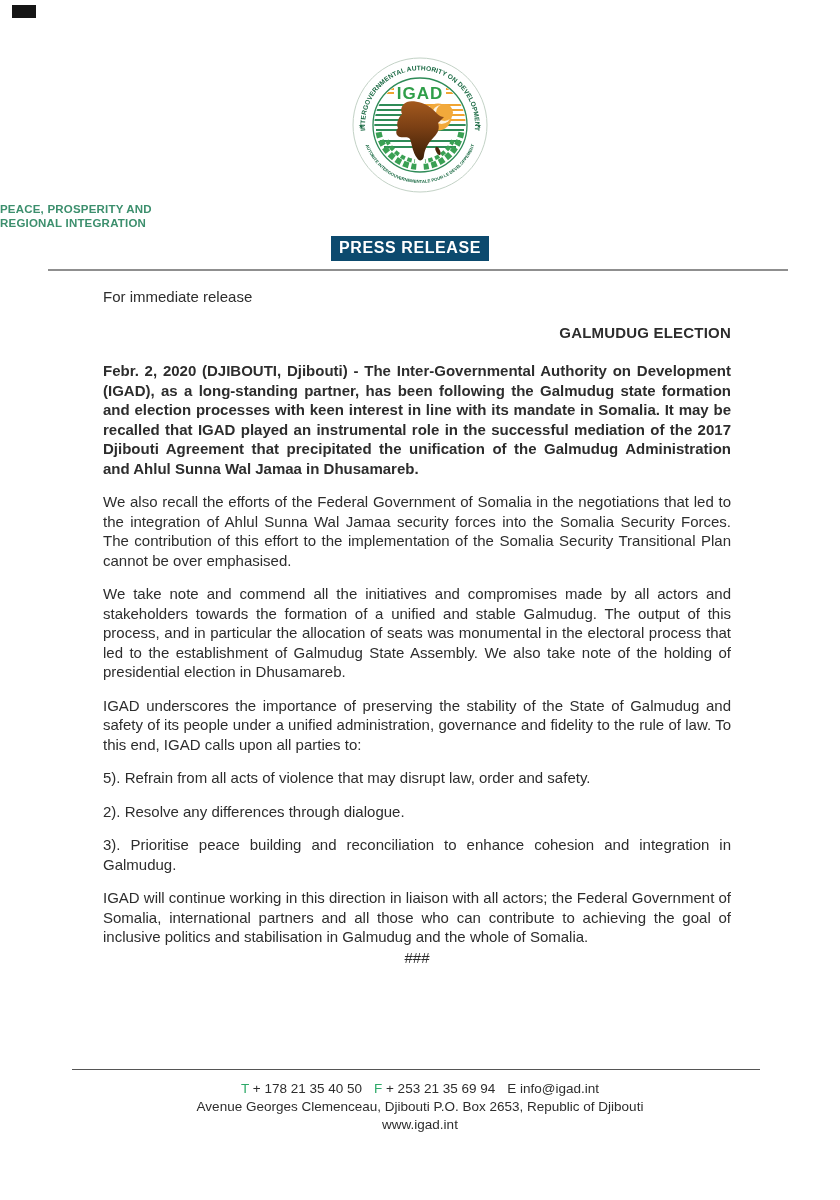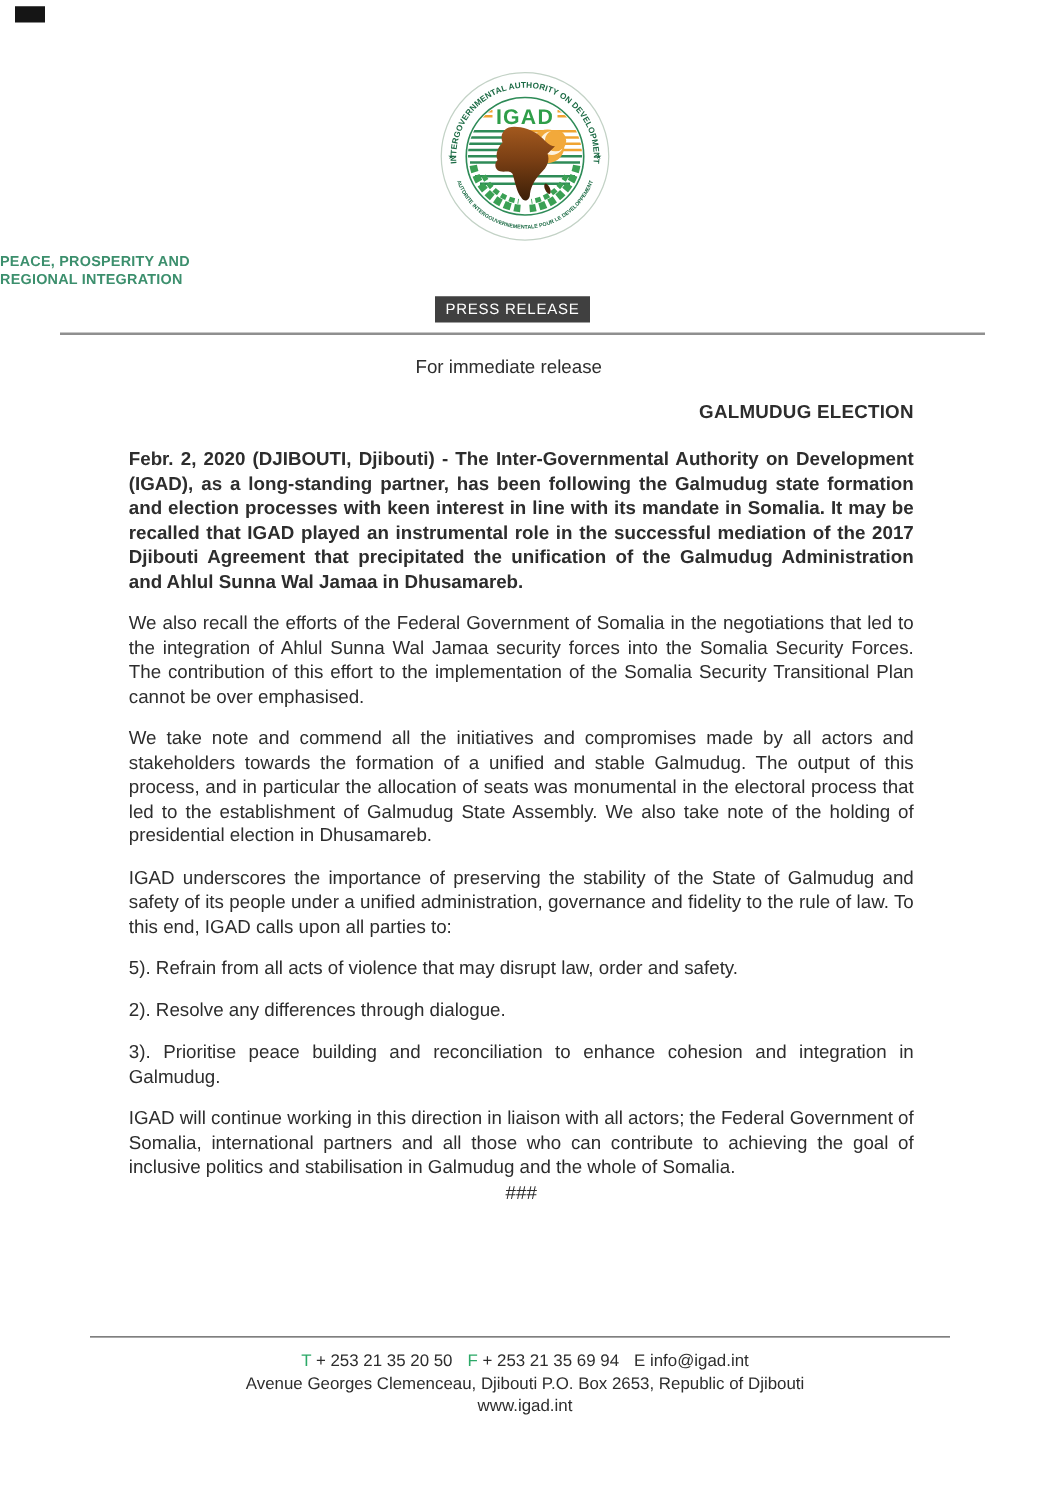--- a/index.html
+++ b/index.html
@@ -9,27 +9,27 @@
   }
   .corner-mark { position:absolute; left:12px; top:5px; width:24px; height:13px; background:#151515; }
 
   .logo-wrap { padding-top:55px; text-align:center; }
   svg.logo { width:142px; height:140px; }
 
   .tagline { margin-top:3px; text-align:left; font-weight:bold; font-size:11.5px;
              line-height:14px; color:#3c8f6d; letter-spacing:0.2px; }
 
   .press-wrap { text-align:center; margin-top:6px; transform:translateX(-10px); }
-  .press-badge { display:inline-block; background:#404040; color:#ffffff; font-weight:normal;
-                 font-size:12px; letter-spacing:0.6px; padding:3px 8px 4px 8px; }
+  .press-badge { display:inline-block; background:#0c4a6e; color:#ffffff; font-weight:bold;
+                 font-size:16px; letter-spacing:0.6px; padding:3px 8px 4px 8px; }
 
   .divider { margin:8px 0 0 48px; width:740px; height:0; border-top:2px solid #8f8f8f; }
 
   .content { margin-left:103px; width:628px; font-size:15px; line-height:19.5px; }
-  .release-note { text-align:center; padding-right:20px; margin-top:16px; }
+  .release-note { text-align:left; padding-right:20px; margin-top:16px; }
   .headline { text-align:right; font-weight:bold; font-size:15px; margin-top:16px; letter-spacing:0.2px; }
   .content p { text-align:justify; margin:14px 0 0 0; }
   .content p.first { margin-top:19px;font-weight:bold; }
   .end-mark { text-align:center; margin-top:1px; }
 
   .footer-line { position:absolute; top:1069px; left:72px; width:688px; height:0; border-top:1.5px solid #555; }
   .footer-text { position:absolute; top:1080px; left:0; width:840px; text-align:center;
                  font-size:13.5px; line-height:18px; color:#2d2d2d; }
   .accent { color:#2ca968; }
   .contact-group { white-space:nowrap; }
@@ -140,19 +140,19 @@
 
     <p>IGAD will continue working in this direction in liaison with all actors; the Federal Government of Somalia, international partners and all those who can contribute to achieving the goal of inclusive politics and stabilisation in Galmudug and the whole of Somalia.</p>
 
     <div class="end-mark">###</div>
   </div>
 
   <div class="footer-line"></div>
 
   <div class="footer-text">
     <div>
-      <span class="contact-group"><span class="accent">T</span><span> + 253 21 35 20 50</span></span><span class="gap"></span><span class="contact-group"><span class="accent">F</span><span> + 253 21 35 69 94</span></span><span class="gap"></span><span class="contact-group"><span>E</span><span> info@igad.int</span></span>
+      <span class="contact-group"><span class="accent">T</span><span> + 178 21 35 40 50</span></span><span class="gap"></span><span class="contact-group"><span class="accent">F</span><span> + 253 21 35 69 94</span></span><span class="gap"></span><span class="contact-group"><span>E</span><span> info@igad.int</span></span>
     </div>
     <div>Avenue Georges Clemenceau, Djibouti P.O. Box 2653, Republic of Djibouti</div>
     <div>www.igad.int</div>
   </div>
 
 </div>
 
 </body></html>

